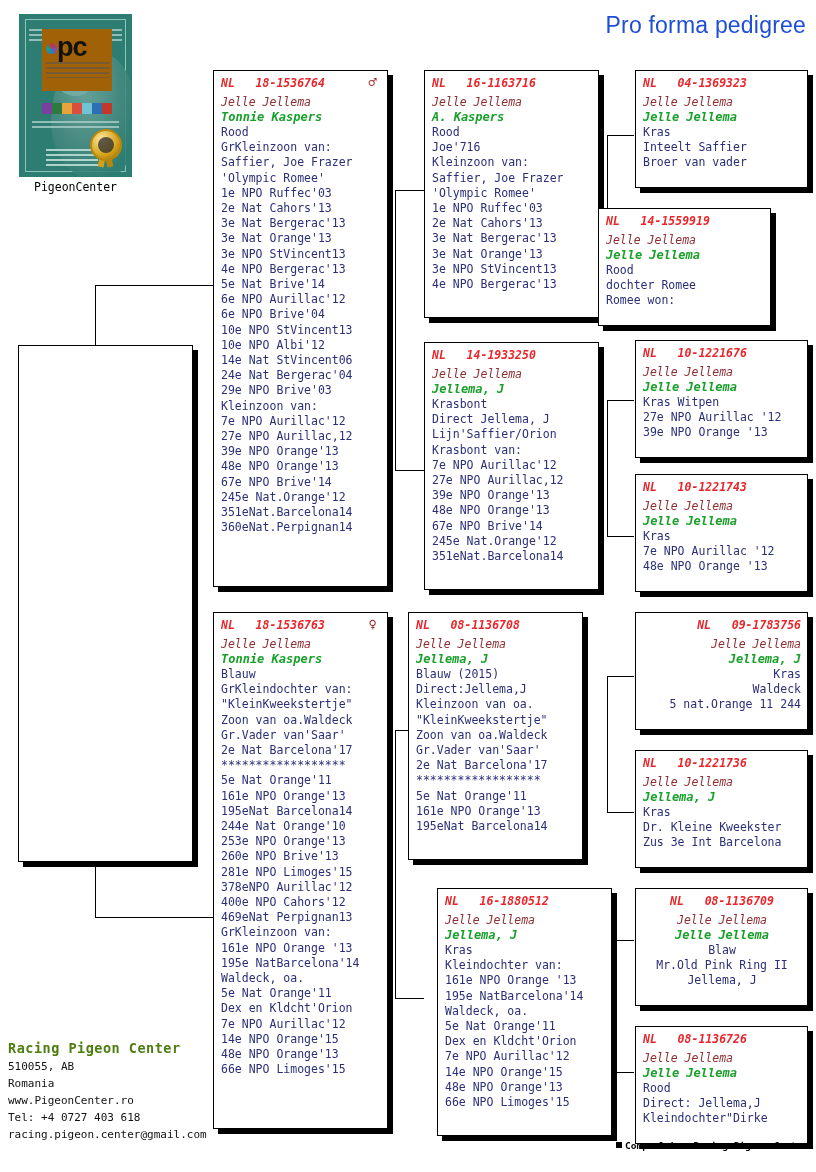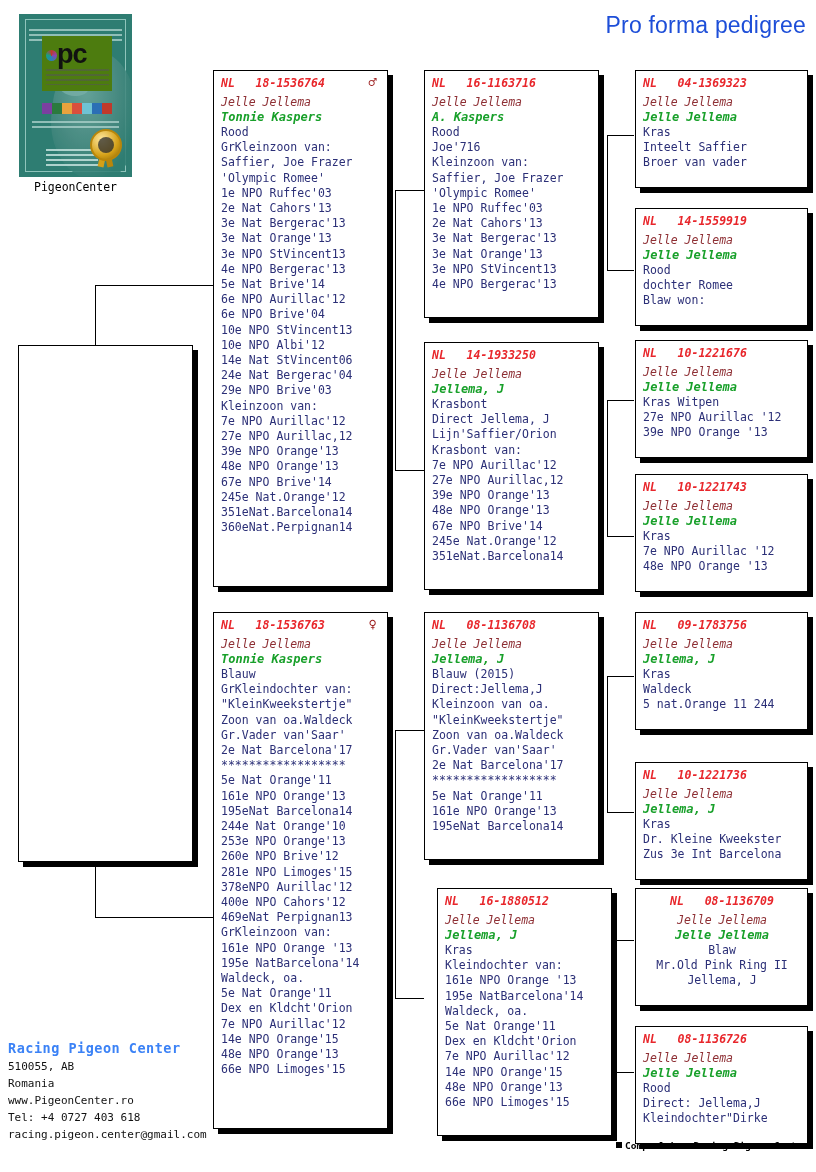--- a/index.html
+++ b/index.html
@@ -33,21 +33,21 @@
   #logo-card .pigeon:after{
     content:"";position:absolute;left:6px;top:14px;width:34px;height:30px;
     background:#84b8b0;border-radius:50% 50% 45% 55%;opacity:.8;
   }
   .logo-toptxt{
     position:absolute;left:9px;top:14px;right:9px;height:13px;
     background:repeating-linear-gradient(to bottom,#a9cfc9 0 2px,transparent 2px 5px);
     opacity:.8;
   }
   #logo-white{
-    position:absolute;left:22px;top:21px;width:70px;height:55px;background:#4d7c0f;
+    position:absolute;left:22px;top:14px;width:70px;height:62px;background:#a16207;
   }
   #logo-white .rpc{
     position:absolute;left:4px;top:3px;width:62px;height:30px;
     font-family:"Liberation Sans","DejaVu Sans",sans-serif;
     font-size:27px;font-weight:700;color:#111;letter-spacing:-1px;line-height:30px;
   }
   #logo-white .rpc .dot{display:inline-block;width:11px;height:11px;border-radius:50%;
     background:conic-gradient(#c0392b,#8e44ad,#2980b9,#16a085,#c0392b);vertical-align:2px;}
   #logo-white .subtxt{
     position:absolute;left:4px;top:33px;right:3px;height:16px;
@@ -101,21 +101,21 @@
     left:18px;top:345px;width:175px;height:517px;
     background:#fff;border:1px solid #000;box-sizing:border-box;
     box-shadow:5px 5px 0 0 #000;
   }
 
   
   .conn{position:absolute;background:transparent;border-color:#000;border-style:solid;border-width:0;}
 
   
   #contact{left:8px;top:1038px;width:215px;}
-  #contact .brand{color:#3b82f6;font-weight:bold;font-size:13.5px;line-height:20px;letter-spacing:.5px;white-space:pre;}
+  #contact .brand{color:#4d7c0f;font-weight:bold;font-size:13.5px;line-height:20px;letter-spacing:.5px;white-space:pre;}
   #contact .c{color:#111;font-size:11px;line-height:17px;white-space:pre;}
   #contact .c.em{font-size:11px;}
 
   #footer-note{
     right:8px;top:1140px;font-size:9.5px;color:#000;font-weight:bold;white-space:nowrap;
   }
   #footer-note .sq{display:inline-block;width:6px;height:6px;background:#000;margin-right:3px;vertical-align:1px;}
 </style>
 </head>
 <body>
@@ -215,21 +215,21 @@
     <div class="line">"KleinKweekstertje"</div>
     <div class="line">Zoon van oa.Waldeck</div>
     <div class="line">Gr.Vader van'Saar'</div>
     <div class="line">2e Nat Barcelona'17</div>
     <div class="line">******************</div>
     <div class="line">5e Nat Orange'11</div>
     <div class="line">161e NPO Orange'13</div>
     <div class="line">195eNat Barcelona14</div>
     <div class="line">244e Nat Orange'10</div>
     <div class="line">253e NPO Orange'13</div>
-    <div class="line">260e NPO Brive'12</div>
+    <div class="line">260e NPO Brive'13</div>
     <div class="line">281e NPO Limoges'15</div>
     <div class="line">378eNPO Aurillac'12</div>
     <div class="line">400e NPO Cahors'12</div>
     <div class="line">469eNat Perpignan13</div>
     <div class="line">GrKleinzoon van:</div>
     <div class="line">161e NPO Orange '13</div>
     <div class="line">195e NatBarcelona'14</div>
     <div class="line">Waldeck, oa.</div>
     <div class="line">5e Nat Orange'11</div>
     <div class="line">Dex en Kldcht'Orion</div>
@@ -264,21 +264,21 @@
     <div class="line">Lijn'Saffier/Orion</div>
     <div class="line">Krasbont van:</div>
     <div class="line">7e NPO Aurillac'12</div>
     <div class="line">27e NPO Aurillac,12</div>
     <div class="line">39e NPO Orange'13</div>
     <div class="line">48e NPO Orange'13</div>
     <div class="line">67e NPO Brive'14</div>
     <div class="line">245e Nat.Orange'12</div>
     <div class="line">351eNat.Barcelona14</div>
   </div>
-<div class="abs pbox" style="left:424px;top:612px;width:175px;height:248px;">
+<div class="abs pbox" style="left:408px;top:612px;width:175px;height:248px;">
     <div class="ring">NL   08-1136708</div>
     <div class="owner">Jelle Jellema</div>
     <div class="breeder">Jellema, J</div>
     <div class="line">Blauw (2015)</div>
     <div class="line">Direct:Jellema,J</div>
     <div class="line">Kleinzoon van oa.</div>
     <div class="line">"KleinKweekstertje"</div>
     <div class="line">Zoon van oa.Waldeck</div>
     <div class="line">Gr.Vader van'Saar'</div>
     <div class="line">2e Nat Barcelona'17</div>
@@ -305,53 +305,53 @@
   </div>
 
 <div class="abs pbox" style="left:635px;top:70px;width:173px;height:118px;">
     <div class="ring">NL   04-1369323</div>
     <div class="owner">Jelle Jellema</div>
     <div class="breeder">Jelle Jellema</div>
     <div class="line">Kras</div>
     <div class="line">Inteelt Saffier</div>
     <div class="line">Broer van vader</div>
   </div>
-<div class="abs pbox" style="left:635px;top:208px;width:173px;height:118px;">
+<div class="abs pbox" style="left:598px;top:208px;width:173px;height:118px;">
     <div class="ring">NL   14-1559919</div>
     <div class="owner">Jelle Jellema</div>
     <div class="breeder">Jelle Jellema</div>
     <div class="line">Rood</div>
     <div class="line">dochter Romee</div>
-    <div class="line">Blaw won:</div>
+    <div class="line">Romee won:</div>
   </div>
 <div class="abs pbox" style="left:635px;top:340px;width:173px;height:118px;">
     <div class="ring">NL   10-1221676</div>
     <div class="owner">Jelle Jellema</div>
     <div class="breeder">Jelle Jellema</div>
     <div class="line">Kras Witpen</div>
     <div class="line">27e NPO Aurillac '12</div>
     <div class="line">39e NPO Orange '13</div>
   </div>
 <div class="abs pbox" style="left:635px;top:474px;width:173px;height:118px;">
     <div class="ring">NL   10-1221743</div>
     <div class="owner">Jelle Jellema</div>
     <div class="breeder">Jelle Jellema</div>
     <div class="line">Kras</div>
     <div class="line">7e NPO Aurillac '12</div>
     <div class="line">48e NPO Orange '13</div>
   </div>
-<div class="abs pbox" style="left:635px;top:612px;width:173px;height:118px;">
+<div class="abs pbox" style="left:635px;top:612px;width:173px;height:118px;text-align:right;">
     <div class="ring">NL   09-1783756</div>
     <div class="owner">Jelle Jellema</div>
     <div class="breeder">Jellema, J</div>
     <div class="line">Kras</div>
     <div class="line">Waldeck</div>
     <div class="line">5 nat.Orange 11 244</div>
   </div>
-<div class="abs pbox" style="left:635px;top:750px;width:173px;height:118px;margin-top:12px;">
+<div class="abs pbox" style="left:635px;top:750px;width:173px;height:118px;">
     <div class="ring">NL   10-1221736</div>
     <div class="owner">Jelle Jellema</div>
     <div class="breeder">Jellema, J</div>
     <div class="line">Kras</div>
     <div class="line">Dr. Kleine Kweekster</div>
     <div class="line">Zus 3e Int Barcelona</div>
   </div>
 <div class="abs pbox" style="left:635px;top:888px;width:173px;height:118px;text-align:center;">
     <div class="ring">NL   08-1136709</div>
     <div class="owner">Jelle Jellema</div>

